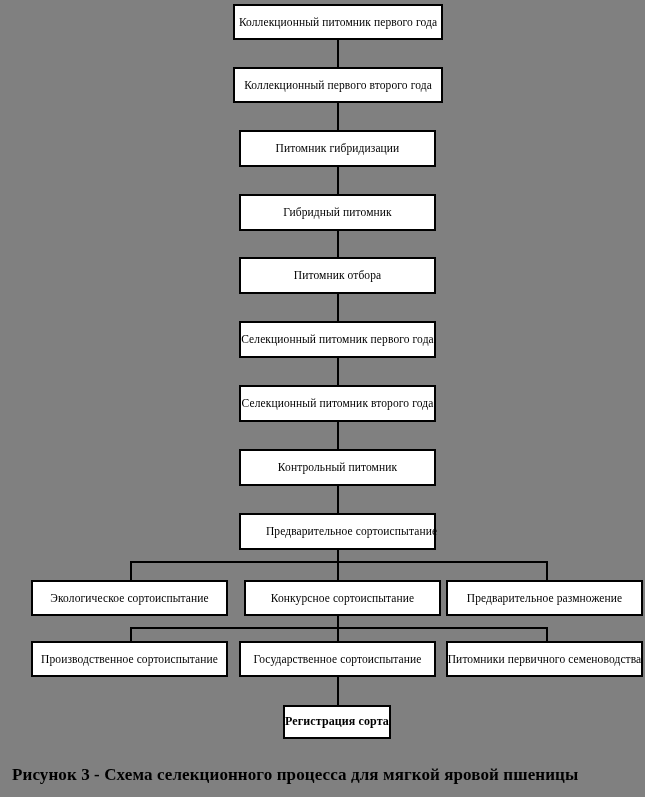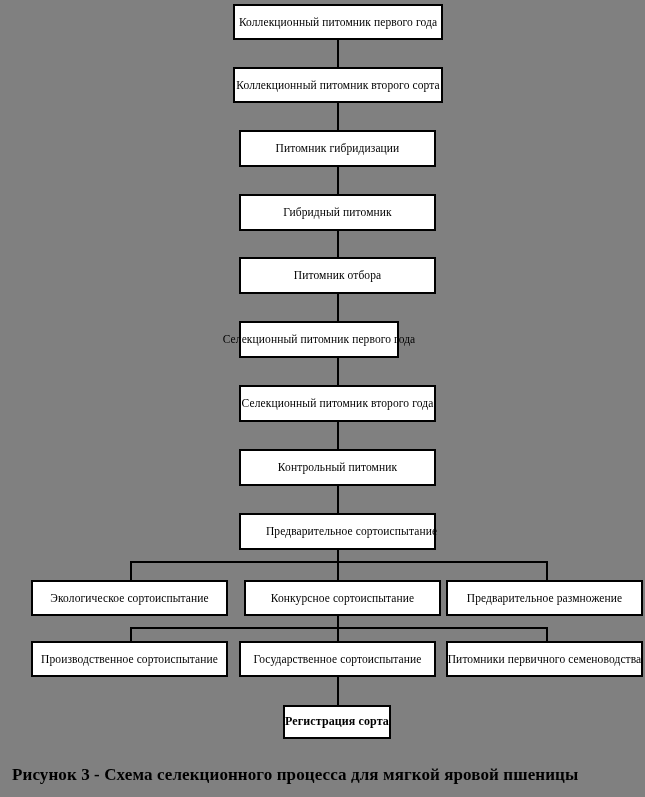--- a/index.html
+++ b/index.html
@@ -91,29 +91,29 @@
   <div class="vline" style="left:337px; top:616px; height:12px;"></div>
   <div class="hline" style="left:130px; top:627px; width:418px;"></div>
   <div class="vline" style="left:130px; top:627px; height:14px;"></div>
   <div class="vline" style="left:337px; top:627px; height:14px;"></div>
   <div class="vline" style="left:546px; top:627px; height:14px;"></div>
 
   <div class="vline" style="left:337px; top:677px; height:28px;"></div>
 
   <div class="node" style="left:233px; top:4px;   width:210px; height:36px;">Коллекционный питомник первого года</div>
 
-  <div class="node" style="left:233px; top:67px;  width:210px; height:36px;">Коллекционный питомник второго сорта</div>
+  <div class="node" style="left:233px; top:67px;  width:210px; height:36px;">Коллекционный первого второго года</div>
 
   <div class="node" style="left:239px; top:130px; width:197px; height:37px;">Питомник гибридизации</div>
 
   <div class="node" style="left:239px; top:194px; width:197px; height:37px;">Гибридный питомник</div>
 
   <div class="node" style="left:239px; top:257px; width:197px; height:37px;">Питомник отбора</div>
 
-  <div class="node" style="left:239px; top:321px; width:160px; height:37px;">Селекционный питомник первого года</div>
+  <div class="node" style="left:239px; top:321px; width:197px; height:37px;">Селекционный питомник первого года</div>
 
   <div class="node" style="left:239px; top:385px; width:197px; height:37px;">Селекционный питомник второго года</div>
 
   <div class="node" style="left:239px; top:449px; width:197px; height:37px;">Контрольный питомник</div>
 
   <div class="node" style="left:239px; top:513px; width:197px; height:37px;padding-left:28px;">Предварительное сортоиспытание</div>
 
   <div class="node" style="left:31px;  top:580px; width:197px; height:36px;font-family:Liberation Serif, serif;">Экологическое сортоиспытание</div>
 
   <div class="node" style="left:244px; top:580px; width:197px; height:36px;">Конкурсное сортоиспытание</div>

